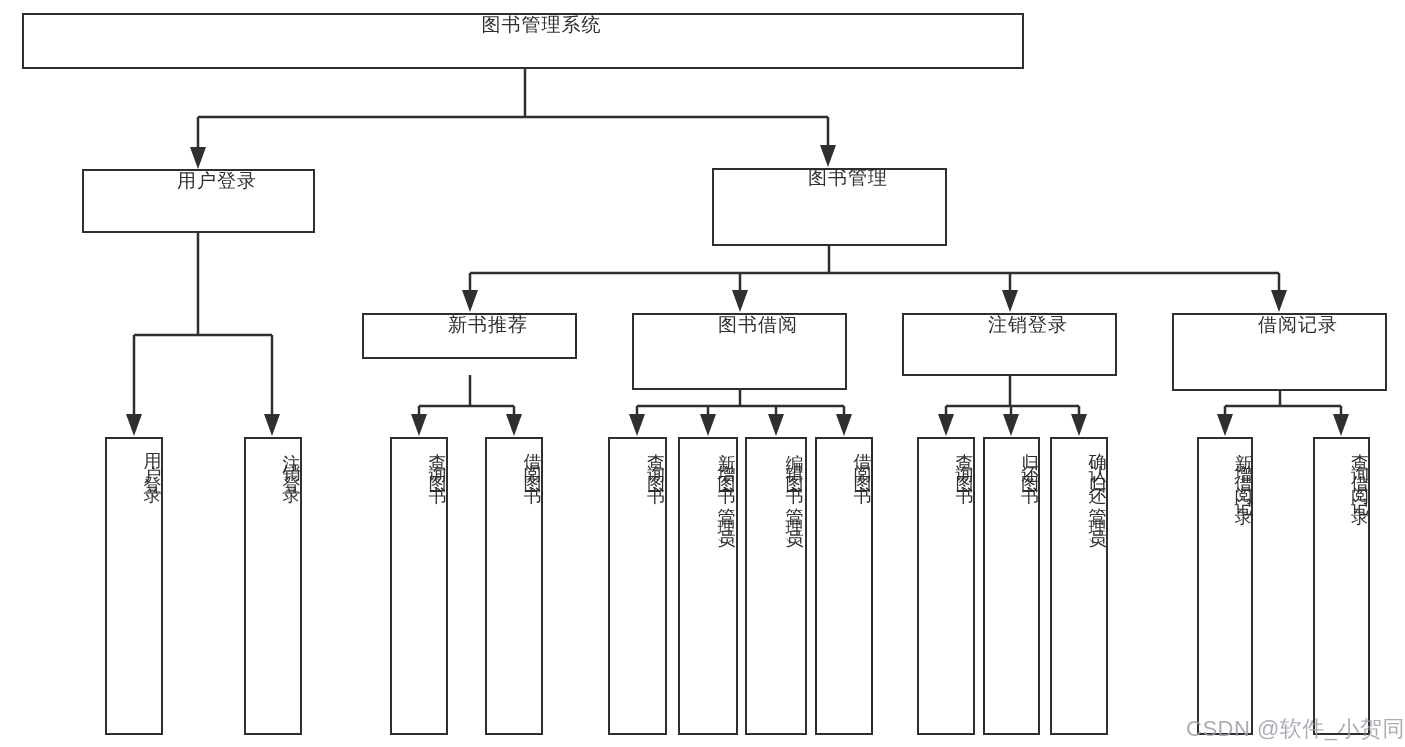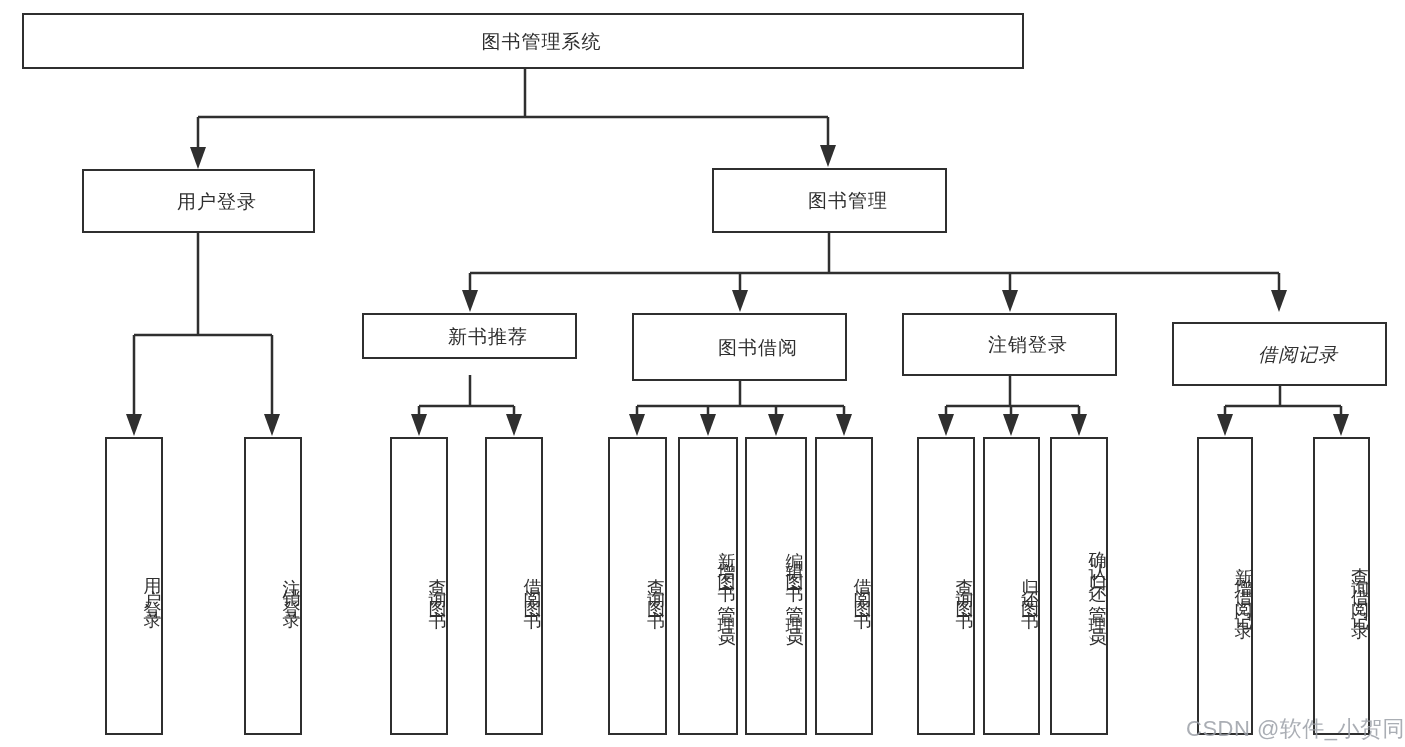--- a/index.html
+++ b/index.html
@@ -25,21 +25,20 @@
     left: 0; top: 0;
     width: 1405px; height: 747px;
     color: var(--line);
   }
 
   .node {
     position: absolute;
     background: #ffffff;
     border: 2.5px solid var(--line);
     display: flex;
-    align-items: center;
     justify-content: center;
     color: var(--text);
     padding-left: 37px;
   }
   .node .lbl {
     font-size: 19px;
     letter-spacing: 1px;
     white-space: nowrap;
     line-height: 1;
   }
@@ -99,34 +98,34 @@
     </g>
   </svg>
 
   <div class="node" style="left:22px; top:13px; width:1002px; height:56px;">
     <span class="lbl">图书管理系统</span>
   </div>
 
   <div class="node" style="left:82px; top:169px; width:233px; height:64px;">
     <span class="lbl">用户登录</span>
   </div>
-  <div class="node" style="left:712px; top:168px; width:235px; height:65px;">
+  <div class="node" style="left:712px; top:168px; width:235px; height:78px;font-family:Liberation Mono, monospace;">
     <span class="lbl">图书管理</span>
   </div>
 
   <div class="node" style="left:362px; top:313px; width:215px; height:46px;">
     <span class="lbl">新书推荐</span>
   </div>
-  <div class="node" style="left:632px; top:313px; width:215px; height:68px;">
+  <div class="node" style="left:632px; top:313px; width:215px; height:77px;">
     <span class="lbl">图书借阅</span>
   </div>
   <div class="node" style="left:902px; top:313px; width:215px; height:63px;">
     <span class="lbl">注销登录</span>
   </div>
-  <div class="node" style="left:1172px; top:322px; width:215px; height:64px;font-style:italic;">
+  <div class="node" style="left:1172px; top:313px; width:215px; height:78px;">
     <span class="lbl">借阅记录</span>
   </div>
 
   <div class="node leaf" style="left:105px; top:437px; width:58px; height:298px;">
     <span class="lbl">用户登录</span>
   </div>
   <div class="node leaf" style="left:244px; top:437px; width:58px; height:298px;">
     <span class="lbl">注销登录</span>
   </div>
 

